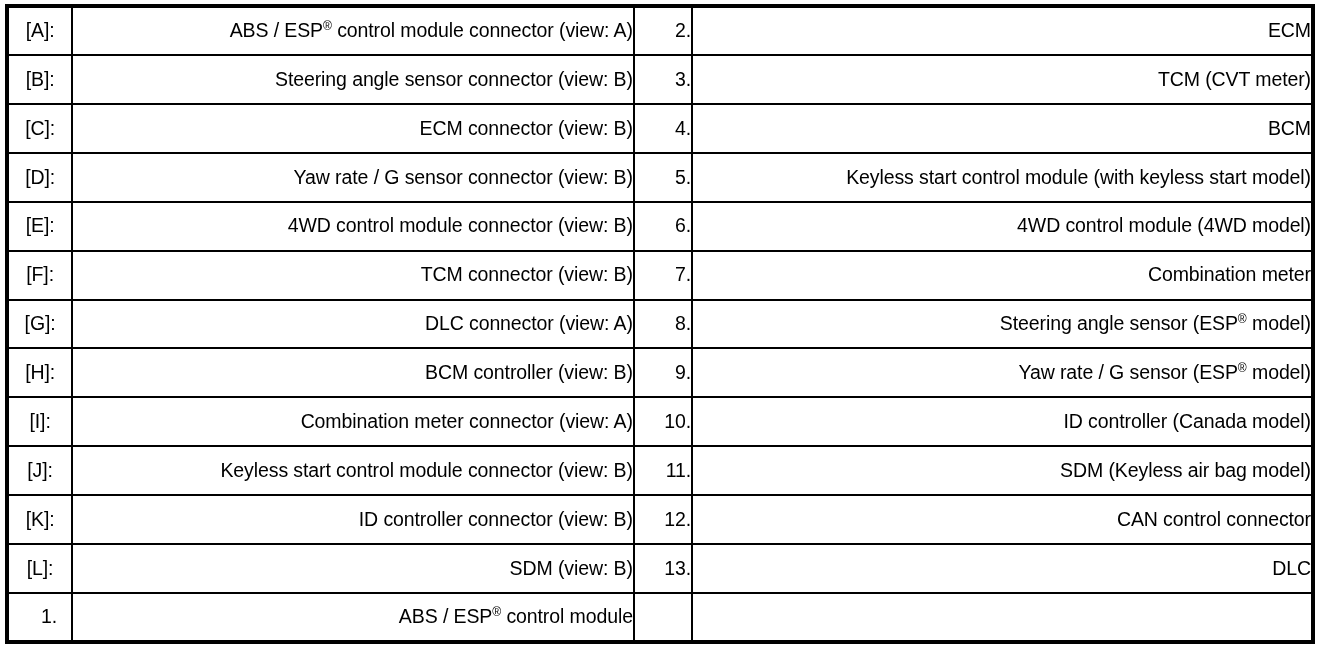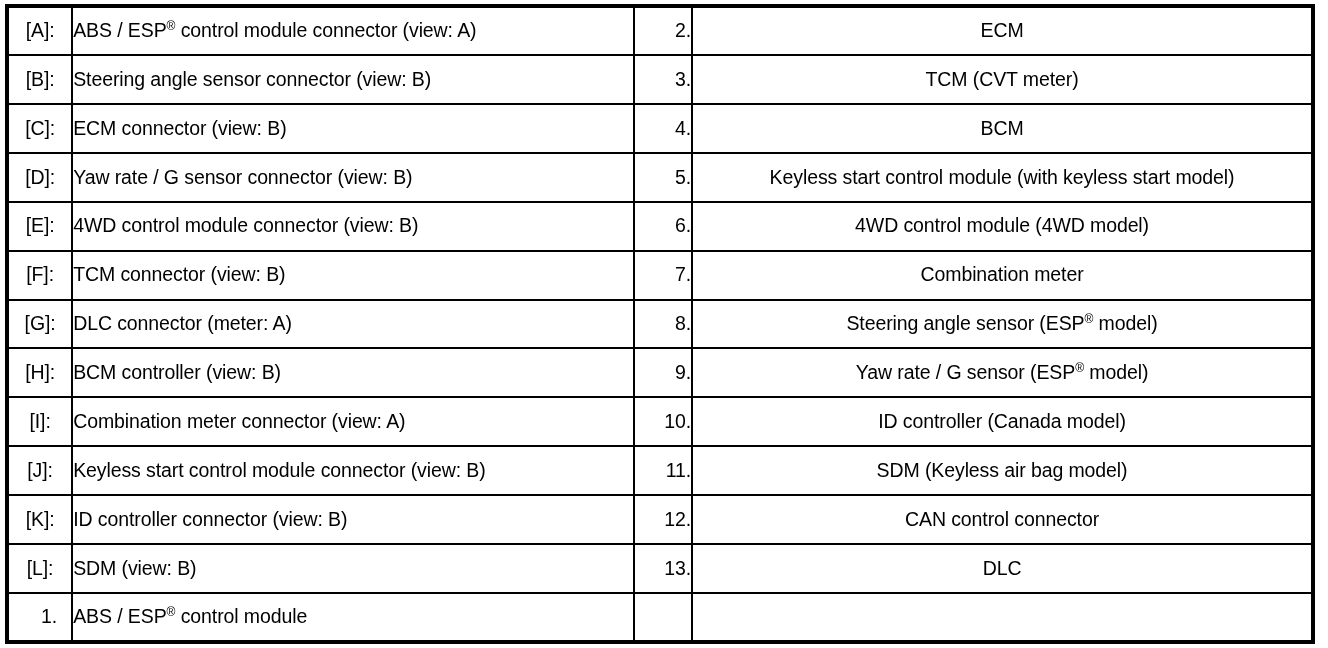--- a/index.html
+++ b/index.html
@@ -67,34 +67,34 @@
   .cell-key {
     text-align: center;
     padding: 0 6px;
     white-space: nowrap;
   }
   .cell-key.num-key {
     text-align: right;
     padding-right: 14px;
   }
   .cell-desc {
-    text-align: left;
+    text-align: right;
     padding: 0 6px 0 9px;
     white-space: nowrap;
     
     border-right-width: 3px;
   }
   .cell-num {
     text-align: right;
     padding: 0 10px 0 6px;
     white-space: nowrap;
     border-left: none;
   }
   .cell-item {
-    text-align: center;
+    text-align: right;
     padding: 0 6px 0 9px;
     white-space: nowrap;
     border-left-width: 3px;
   }
 
   .cell-empty { }
 
   sup.reg {
     font-size: 0.62em;
     vertical-align: super;
@@ -145,21 +145,21 @@
           <td class="cell-item">4WD control module (4WD model)</td>
         </tr>
         <tr>
           <td class="cell-key">[F]:</td>
           <td class="cell-desc">TCM connector (view: B)</td>
           <td class="cell-num">7.</td>
           <td class="cell-item">Combination meter</td>
         </tr>
         <tr>
           <td class="cell-key">[G]:</td>
-          <td class="cell-desc">DLC connector (meter: A)</td>
+          <td class="cell-desc">DLC connector (view: A)</td>
           <td class="cell-num">8.</td>
           <td class="cell-item">Steering angle sensor (ESP<sup class="reg">®</sup> model)</td>
         </tr>
         <tr>
           <td class="cell-key">[H]:</td>
           <td class="cell-desc">BCM controller (view: B)</td>
           <td class="cell-num">9.</td>
           <td class="cell-item">Yaw rate / G sensor (ESP<sup class="reg">®</sup> model)</td>
         </tr>
         <tr>

